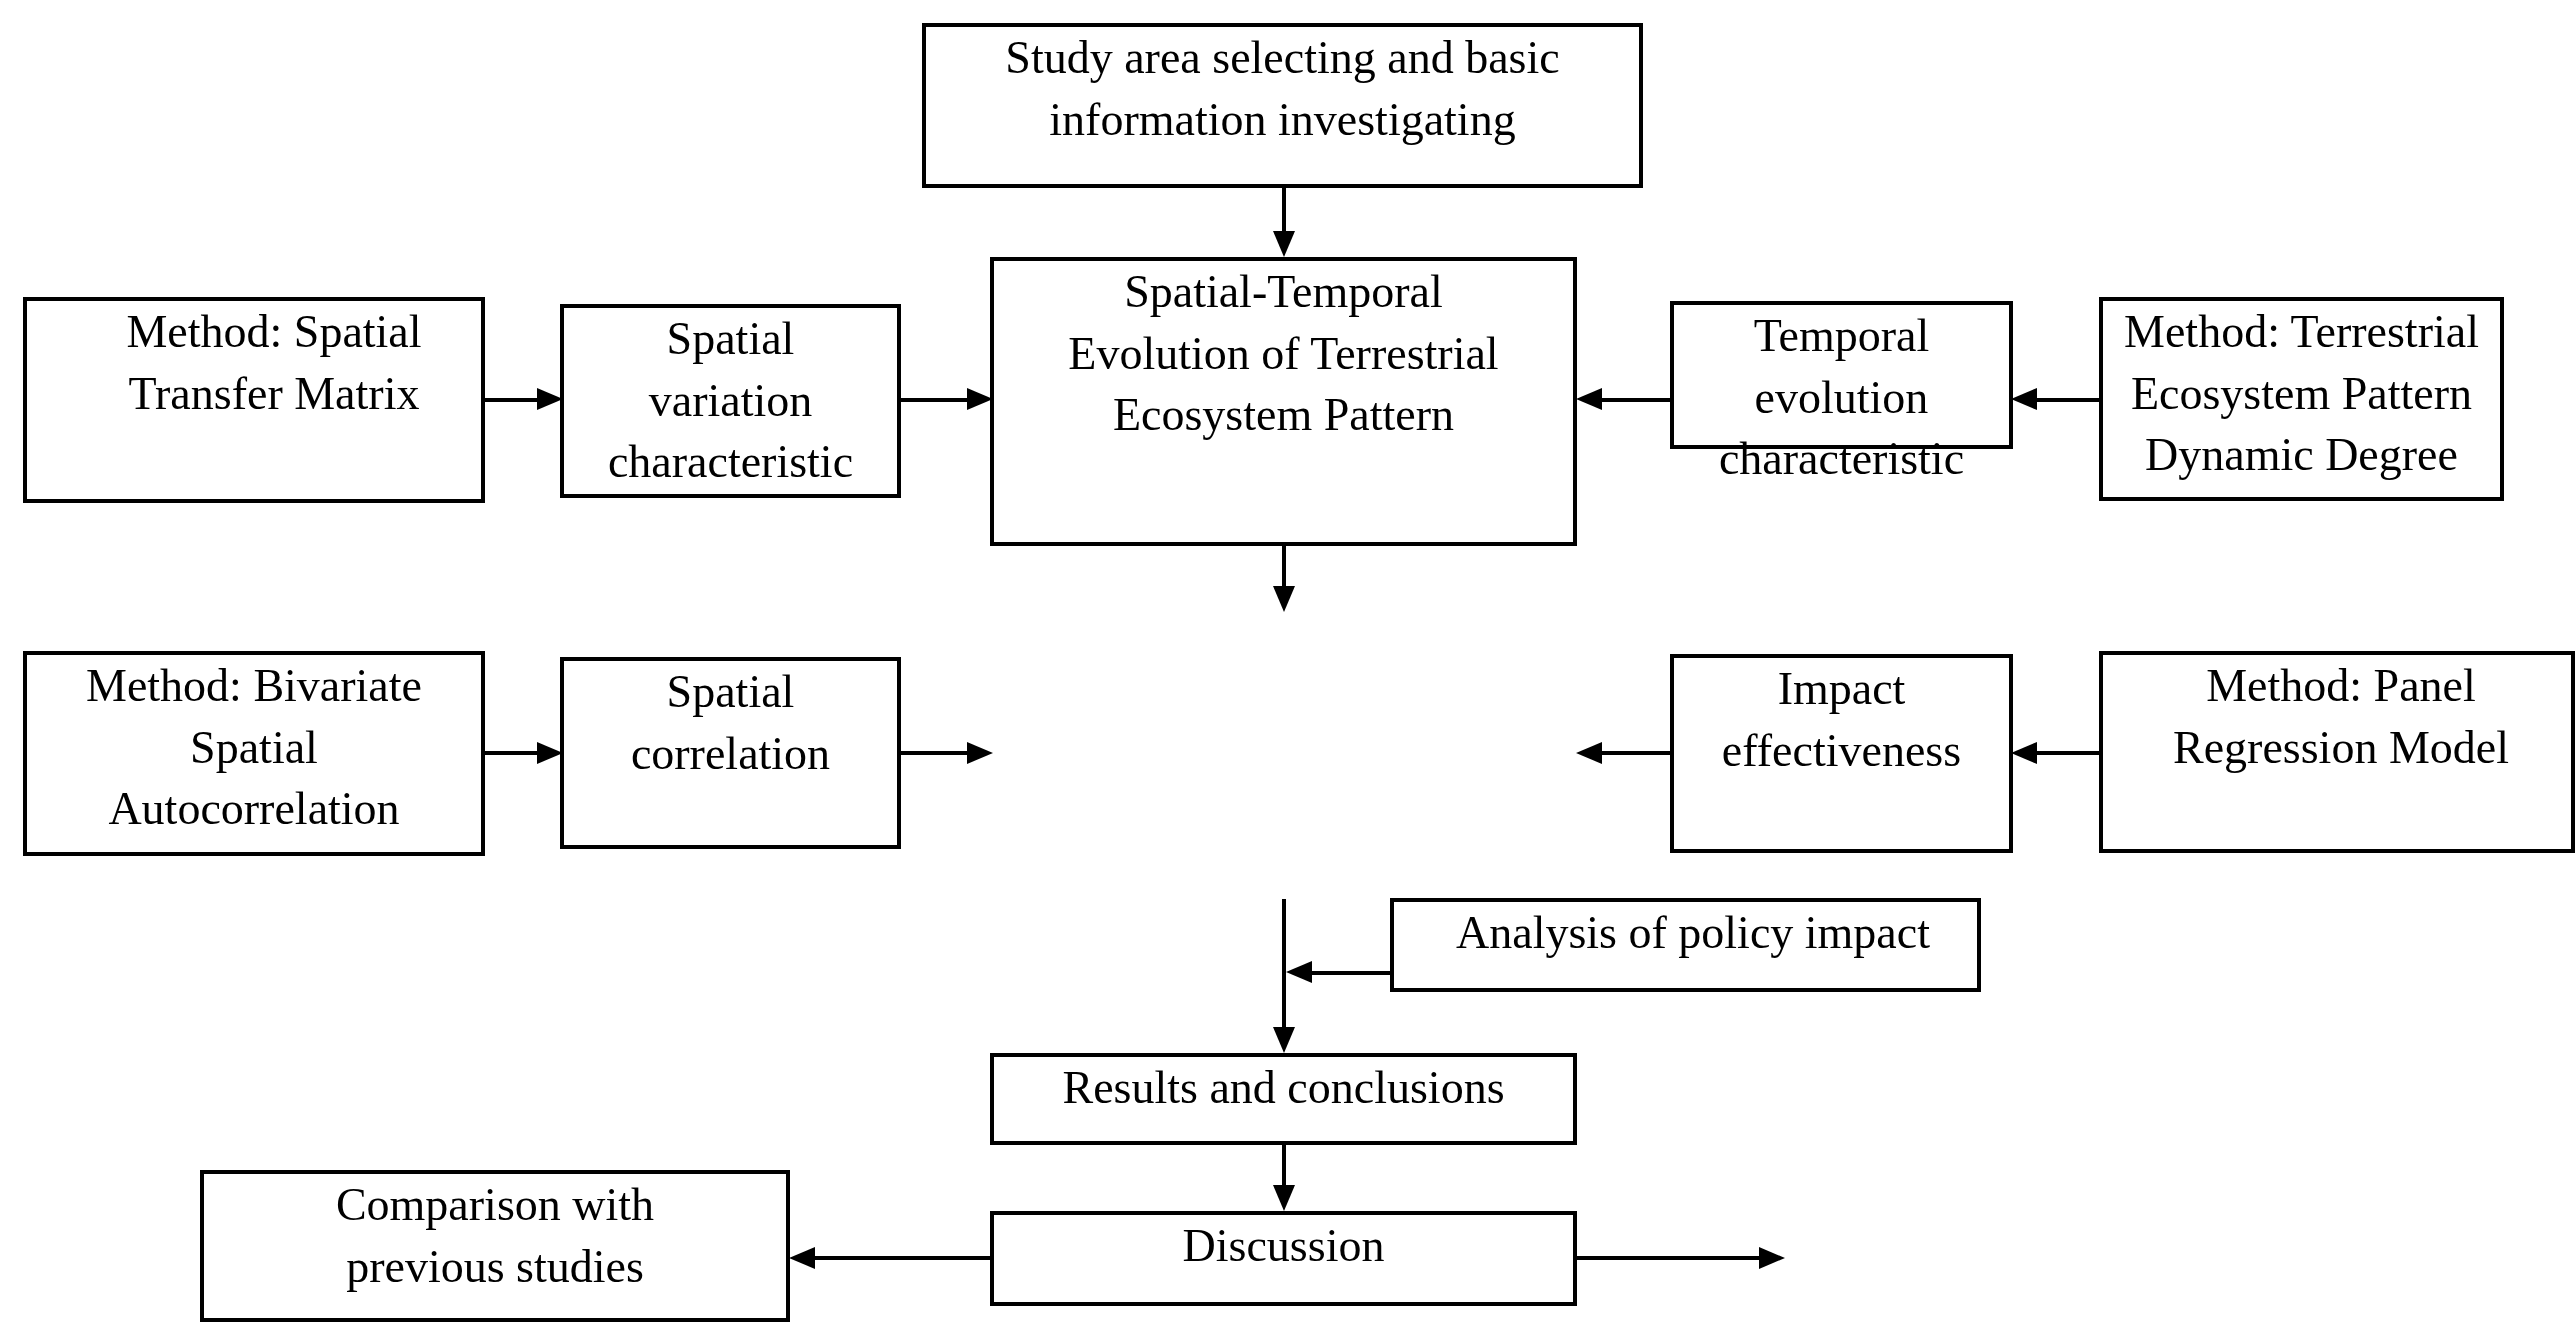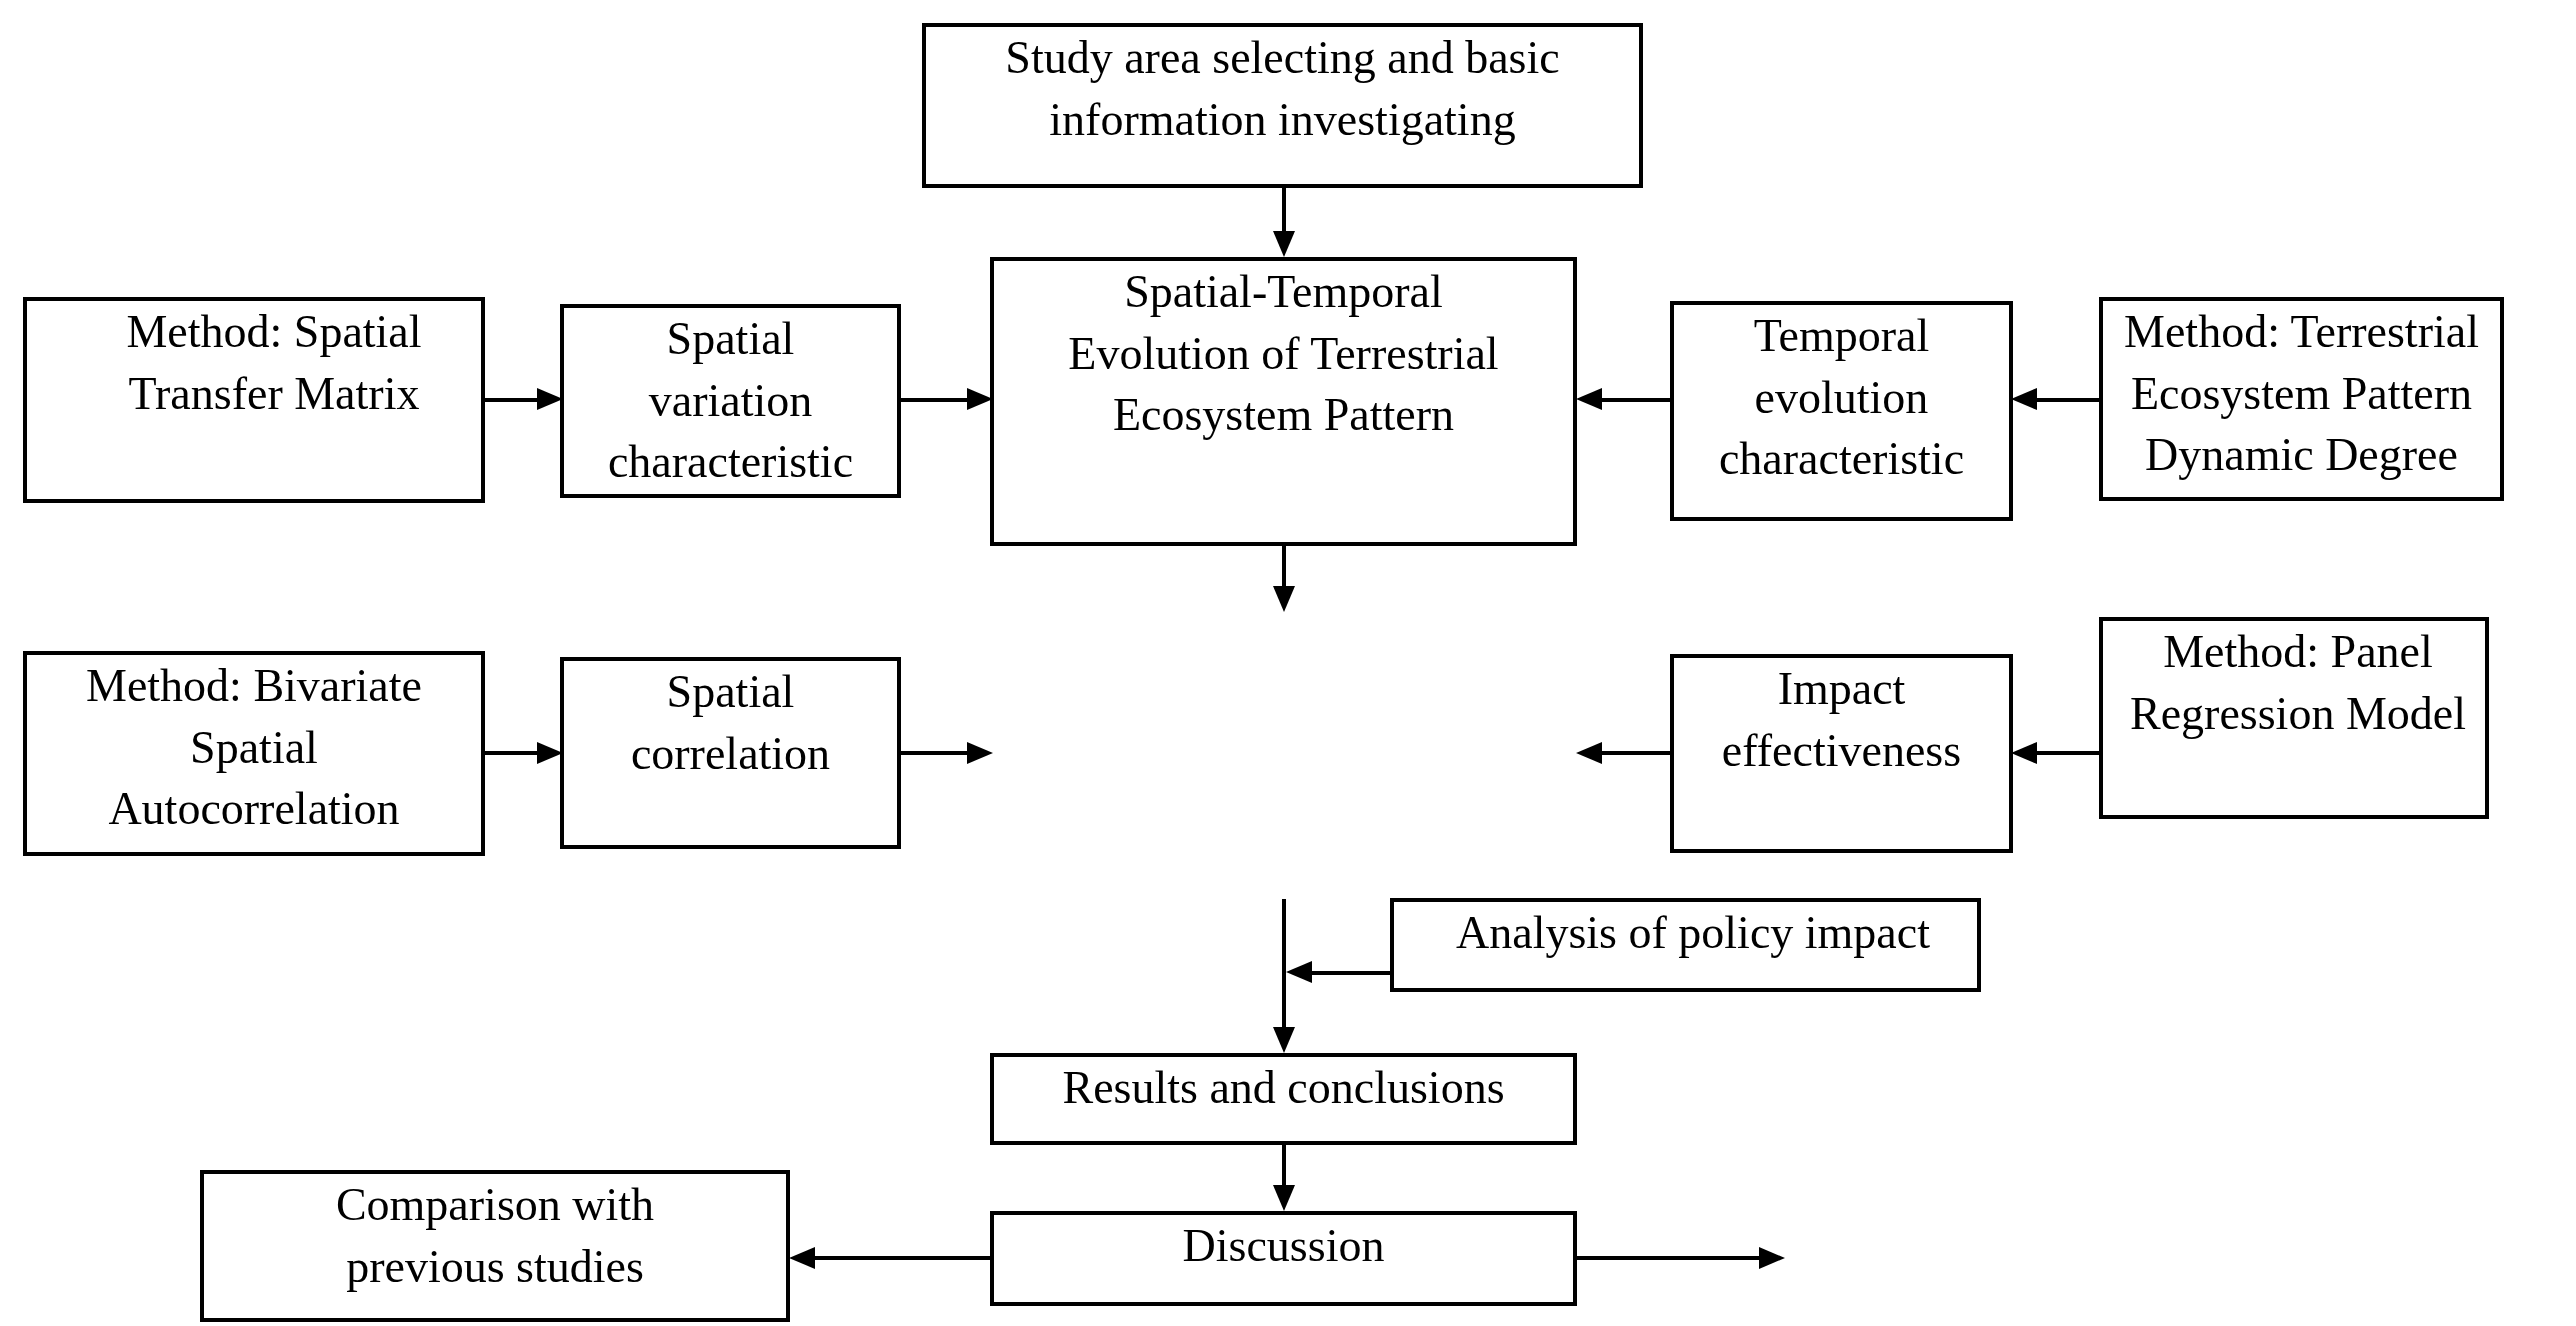--- a/index.html
+++ b/index.html
@@ -48,26 +48,26 @@
     border-bottom: 11.4px solid transparent;
     border-left: 26px solid #000000;
   }
 
   
   #b-study               { left: 922px; top: 23px;   width: 721px; height: 165px; }
   #b-st-evolution        { left: 990px; top: 257px;  width: 587px;  height: 289px; }
   #b-impacts             { left: 990px; top: 611px;  width: 587px;  height: 289px; }
   #b-method-transfer     { left: 23px;   top: 297px;  width: 462px;  height: 206px; padding-left: 40px; }
   #b-spatial-variation   { left: 560px;  top: 304px;  width: 341px;  height: 194px; }
-  #b-temporal-evolution  { left: 1670px; top: 301px;  width: 343px;  height: 220px; }
+  #b-temporal-evolution  { left: 1670px; top: 301px;  width: 343px;  height: 148px; }
   #b-method-dynamic      { left: 2099px; top: 297px;  width: 405px;  height: 204px; }
   #b-method-bivariate    { left: 23px;   top: 651px;  width: 462px;  height: 205px; }
   #b-spatial-correlation { left: 560px;  top: 657px;  width: 341px;  height: 192px; }
   #b-impact-effect       { left: 1670px; top: 654px;  width: 343px;  height: 199px; }
-  #b-method-panel        { left: 2099px; top: 617px;  width: 390px;  height: 202px; padding-left: 8px; }
+  #b-method-panel        { left: 2099px; top: 651px;  width: 476px;  height: 202px; padding-left: 8px; }
   #b-policy              { left: 1390px; top: 898px; width: 591px;  height: 94px; padding-left: 15px; }
   #b-results             { left: 990px; top: 1053px; width: 587px;  height: 92px; }
   #b-discussion          { left: 990px; top: 1211px; width: 587px;  height: 95px; }
   #b-comparison          { left: 200px;  top: 1170px; width: 590px;  height: 152px; }
   #b-applications        { left: 1783px; top: 1170px; width: 588px;  height: 136px; }
 </style>
 </head>
 <body>
 
 <div id="canvas">

